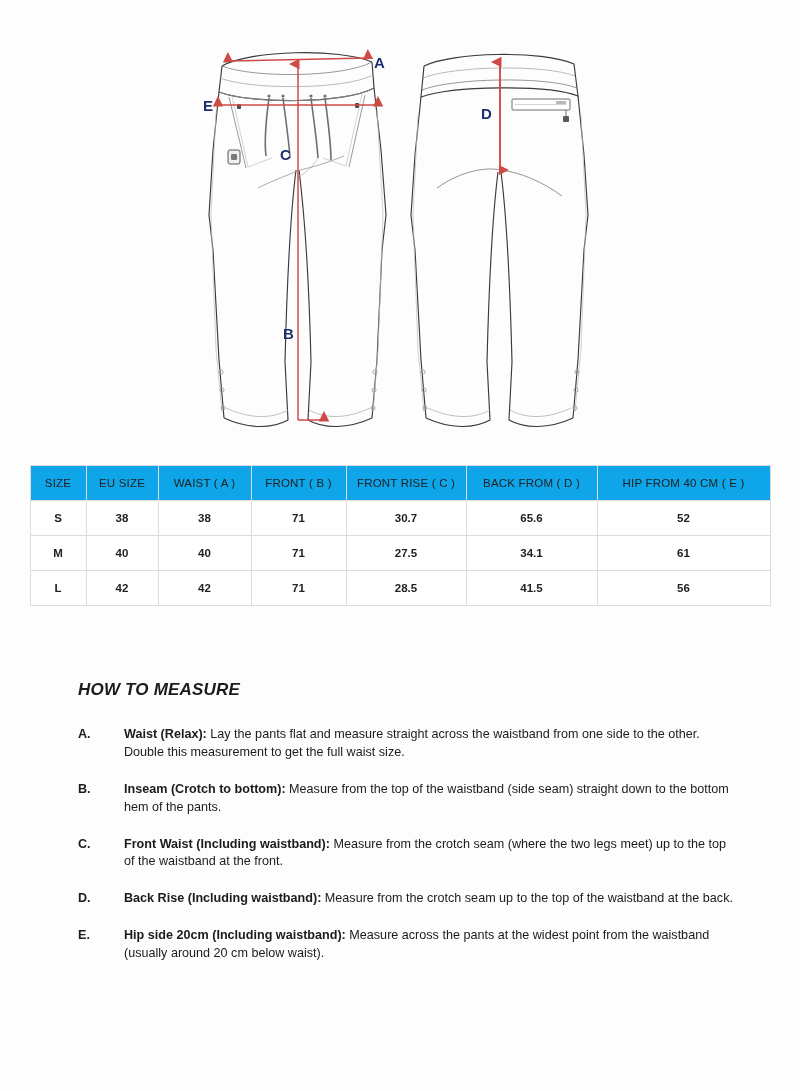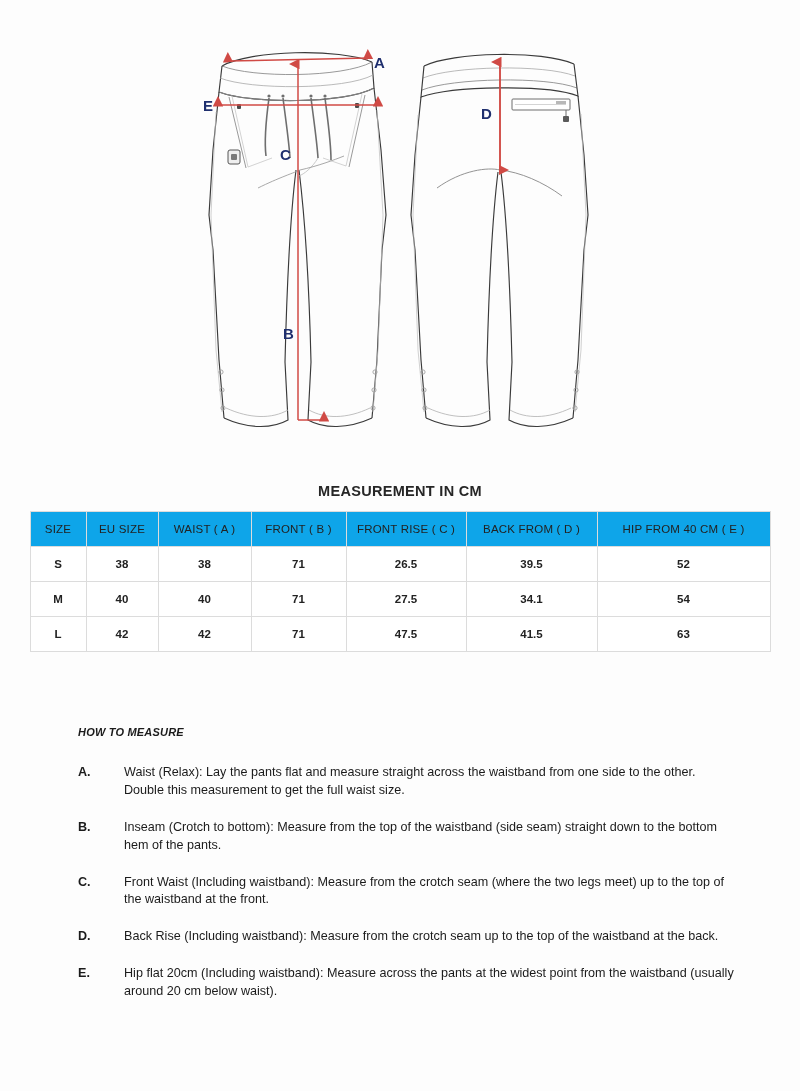--- a/index.html
+++ b/index.html
@@ -55,41 +55,41 @@
   col.c4 { width: 120px; }
   col.c5 { width: 131px; }
   col.c6 { width: 173px; }
 
   
   .howto {
     margin: 74px 0 0 78px;
     width: 660px;
   }
   .howto-title {
-    font-size: 11px;
+    font-size: 17px;
     font-weight: bold;
     font-style: italic;
     color: #1b1b1b;
     letter-spacing: .2px;
     margin-bottom: 26px;
   }
   .measure-item {
     display: flex;
     margin-bottom: 19px;
     line-height: 1.42;
     font-size: 12.6px;
   }
   .m-letter {
     width: 46px;
     flex: 0 0 46px;
     font-weight: bold;
     font-size: 12.6px;
   }
   .m-body { flex: 1; }
-  .m-body b { font-weight: normal; margin-top: 30px; }
+  .m-body b { font-weight: bold; margin-top: 30px; }
 </style>
 </head>
 <body>
 
 <div class="page">
 
   <div class="diagram">
     <svg width="800" height="465" viewBox="0 0 800 465" xmlns="http://www.w3.org/2000/svg">
       <defs>
         <marker id="arrUp" markerWidth="7" markerHeight="7" refX="3.5" refY="6" orient="auto">
@@ -230,21 +230,20 @@
       <g stroke="#d04a45" stroke-width="1.5" fill="none">
         <line x1="500" y1="170" x2="500" y2="62" marker-end="url(#arrUp)"></line>
         <line x1="500" y1="62" x2="500" y2="170" marker-end="url(#arrDown)"></line>
       </g>
       <g font-family="Liberation Sans, sans-serif" font-weight="bold" fill="#1f2f6e" font-size="15">
         <text x="481" y="119">D</text>
       </g>
     </svg>
   </div>
 
-  <div class="table-title">MEASUREMENT IN CM</div>
 
   <table class="size-table">
     <colgroup>
       <col class="c0">
         <col class="c1">
         <col class="c2">
         <col class="c3">
         <col class="c4">
         <col class="c5">
         <col class="c6">
@@ -259,41 +258,41 @@
         <th>BACK FROM ( D )</th>
         <th>HIP FROM 40 CM ( E )</th>
       </tr>
     </thead>
     <tbody>
       <tr>
         <td class="size-cell">S</td>
         <td>38</td>
         <td>38</td>
         <td>71</td>
-        <td>26.5</td>
-        <td>39.5</td>
+        <td>30.7</td>
+        <td>65.6</td>
         <td>52</td>
       </tr>
       <tr>
         <td class="size-cell">M</td>
         <td>40</td>
         <td>40</td>
         <td>71</td>
         <td>27.5</td>
         <td>34.1</td>
-        <td>54</td>
+        <td>61</td>
       </tr>
       <tr>
         <td class="size-cell">L</td>
         <td>42</td>
         <td>42</td>
         <td>71</td>
-        <td>47.5</td>
+        <td>28.5</td>
         <td>41.5</td>
-        <td>63</td>
+        <td>56</td>
       </tr>
     </tbody>
   </table>
 
   <div class="howto">
     <div class="howto-title">HOW TO MEASURE</div>
 
     <div class="measure-item">
       <div class="m-letter">A.</div>
       <div class="m-body"><b>Waist (Relax):</b><span> Lay the pants flat and measure straight across the waistband from one side to the other. Double this measurement to get the full waist size.</span></div>
@@ -309,17 +308,17 @@
       <div class="m-body"><b>Front Waist (Including waistband):</b><span> Measure from the crotch seam (where the two legs meet) up to the top of the waistband at the front.</span></div>
     </div>
 
     <div class="measure-item">
       <div class="m-letter">D.</div>
       <div class="m-body"><b>Back Rise (Including waistband):</b><span> Measure from the crotch seam up to the top of the waistband at the back.</span></div>
     </div>
 
     <div class="measure-item">
       <div class="m-letter">E.</div>
-      <div class="m-body"><b>Hip flat 20cm (Including waistband):</b><span> Measure across the pants at the widest point from the waistband (usually around 20 cm below waist).</span></div>
+      <div class="m-body"><b>Hip side 20cm (Including waistband):</b><span> Measure across the pants at the widest point from the waistband (usually around 20 cm below waist).</span></div>
     </div>
   </div>
 
 </div>
 
 </body></html>

